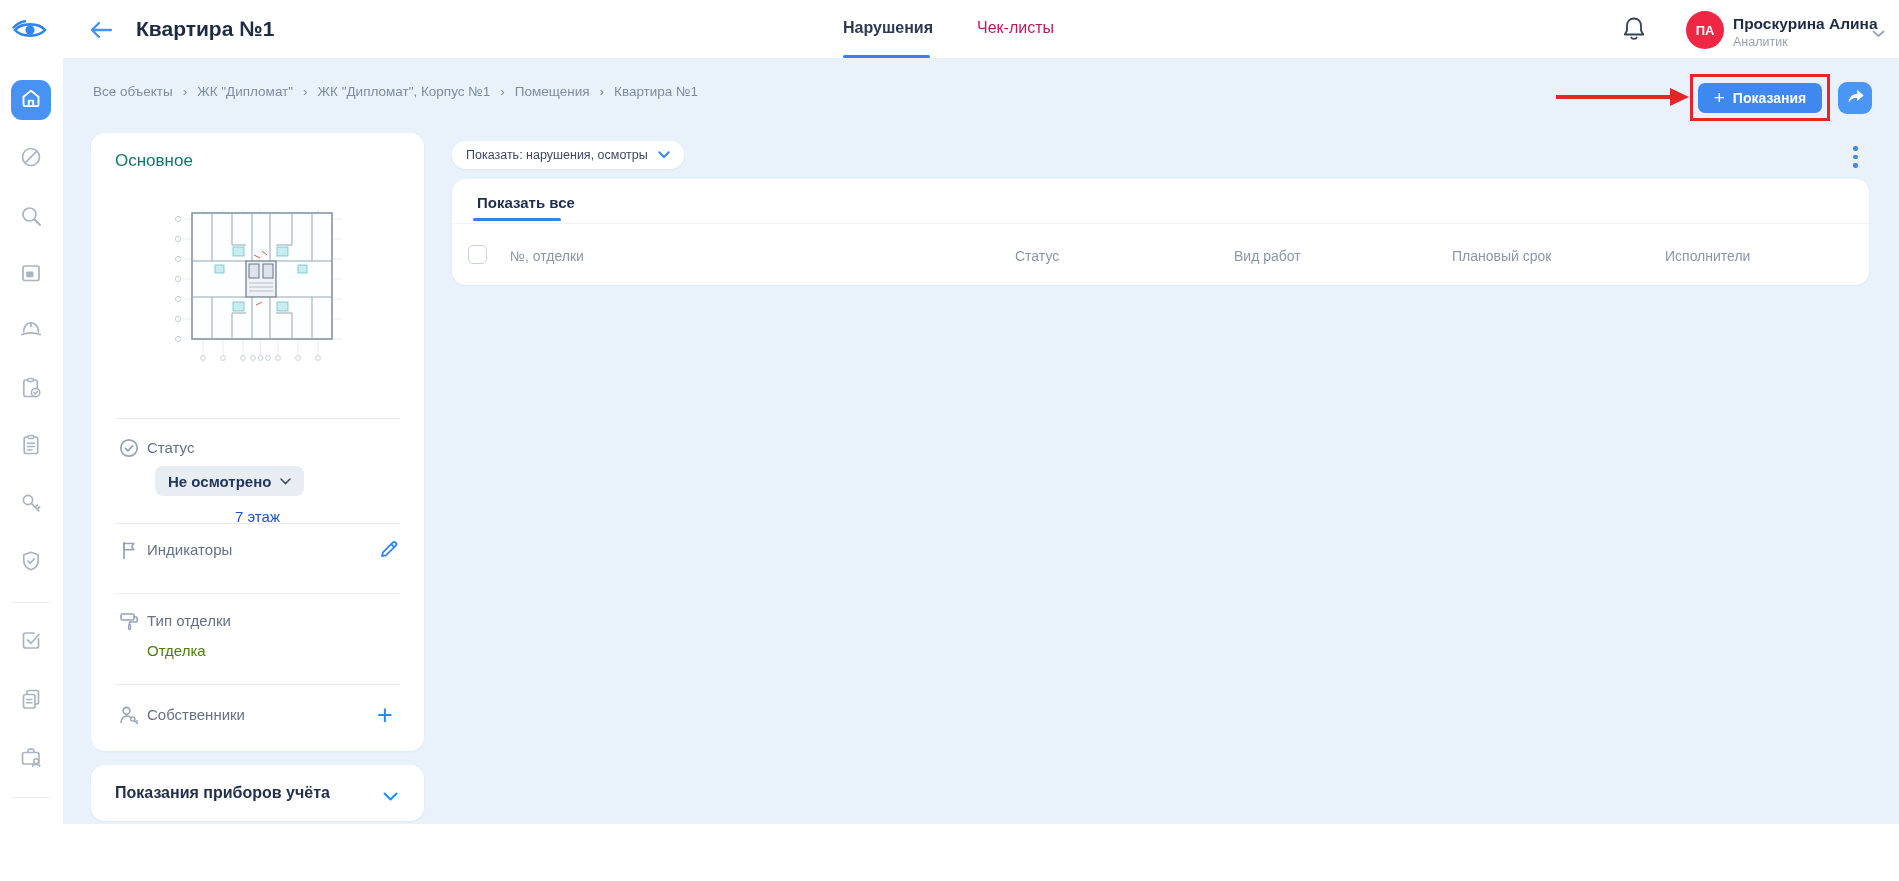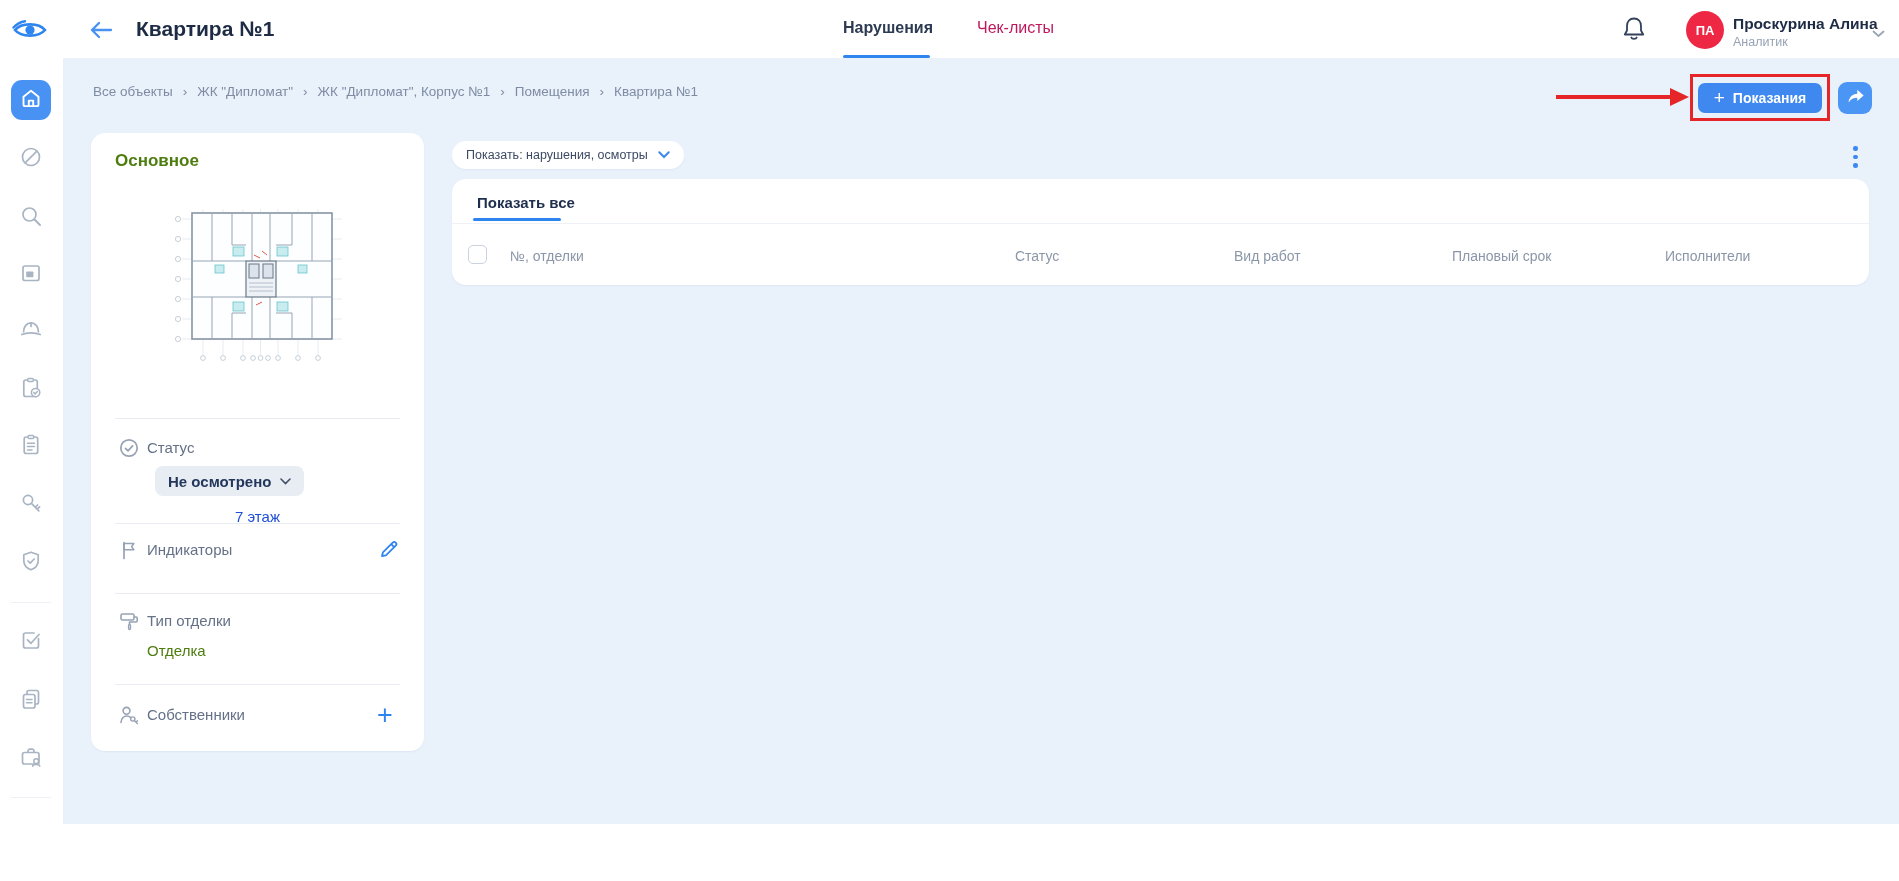--- a/index.html
+++ b/index.html
@@ -39,21 +39,21 @@
   .anno-box { left:1690px; top:74px; width:140px; height:47px; border:3.5px solid #e52528; z-index:21; }
   .anno-line { left:1556px; top:95px; width:116px; height:4px; background:#e52528; z-index:21; }
   .anno-head { left:1670px; top:88px; width:0; height:0; border-left:19px solid #e52528;
                border-top:9px solid transparent; border-bottom:9px solid transparent; z-index:21; }
   .share-btn { left:1838px; top:82px; width:34px; height:32px; background:#4b95f4; border:none; border-radius:9px;
                display:flex; align-items:center; justify-content:center; cursor:pointer; }
 
   
   .card { background:#fff; border-radius:14px; box-shadow:0 1px 2px rgba(23,64,124,0.05); }
   .card-main { left:91px; top:133px; width:333px; height:618px; }
-  .panel-title { left:24px; top:18px; font-size:17px; font-weight:700; color:#4d7c0f; }
+  .panel-title { left:24px; top:18px; font-size:17px; font-weight:400; color:#0f766e; }
   .floor-caption { left:0; top:375px; width:333px; text-align:center; font-size:15px; color:#1d4ed8; }
   .p-divider { left:24px; width:285px; height:1px; background:#e9edf2; }
   .row-label { font-size:15px; color:#647187; }
   .row-value { font-size:15px; color:#4d7c0f; }
   .status-badge { left:64px; top:333px; height:30px; padding:0 13px; background:#e8edf3; border-radius:8px;
                   display:inline-flex; align-items:center; gap:9px; cursor:pointer; }
   .status-badge span { font-size:15px; font-weight:600; color:#23375c; }
   .plus-blue { left:286px; top:569px; font-size:27px; color:#2f85f0; line-height:1; cursor:pointer; font-weight:400; }
   .card-meters { left:91px; top:765px; width:333px; height:56px; }
   .card-attach { left:91px; top:834px; width:333px; height:70px; }
@@ -337,20 +337,28 @@
         <circle cx="8.5" cy="6.8" r="3.4" fill="none" stroke="#97a3b4" stroke-width="1.6"></circle>
         <path d="M3 18.5 C3 13.8 6.5 12 8.5 12 C10 12 11.6 12.5 12.7 13.6" fill="none" stroke="#97a3b4" stroke-width="1.6" stroke-linecap="round"></path>
         <circle cx="14.8" cy="15" r="2.1" fill="none" stroke="#97a3b4" stroke-width="1.4"></circle>
         <path d="M16.3 16.5 L19.3 19.5 M18 18.2 L19.4 16.8" fill="none" stroke="#97a3b4" stroke-width="1.4" stroke-linecap="round"></path>
       </svg>
     </span>
     <div class="abs row-label" style="left:56px; top:573px;">Собственники</div>
     <div class="abs plus-blue">+</div>
   </section>
 
+  <section class="abs card card-meters">
+    <div class="abs collapse-title">Показания приборов учёта</div>
+    <span class="abs" style="left:292px; top:23px;">
+      <svg width="15" height="10" viewBox="0 0 15 10">
+          <path d="M1.5 1.5 L7.5 7.5 L13.5 1.5" fill="none" stroke="#2f85f0" stroke-width="2" stroke-linecap="round" stroke-linejoin="round"></path>
+        </svg>
+    </span>
+  </section>
 
   <section class="abs card card-attach">
     <div class="abs collapse-title">Вложения</div>
   </section>
 
   <div class="abs filter-pill">
     <span>Показать: нарушения, осмотры</span>
     <svg width="12" height="8" viewBox="0 0 12 8">
         <path d="M1.3 1.3 L6 6 L10.7 1.3" fill="none" stroke="#3d87f0" stroke-width="2" stroke-linecap="round"></path>
       </svg>

